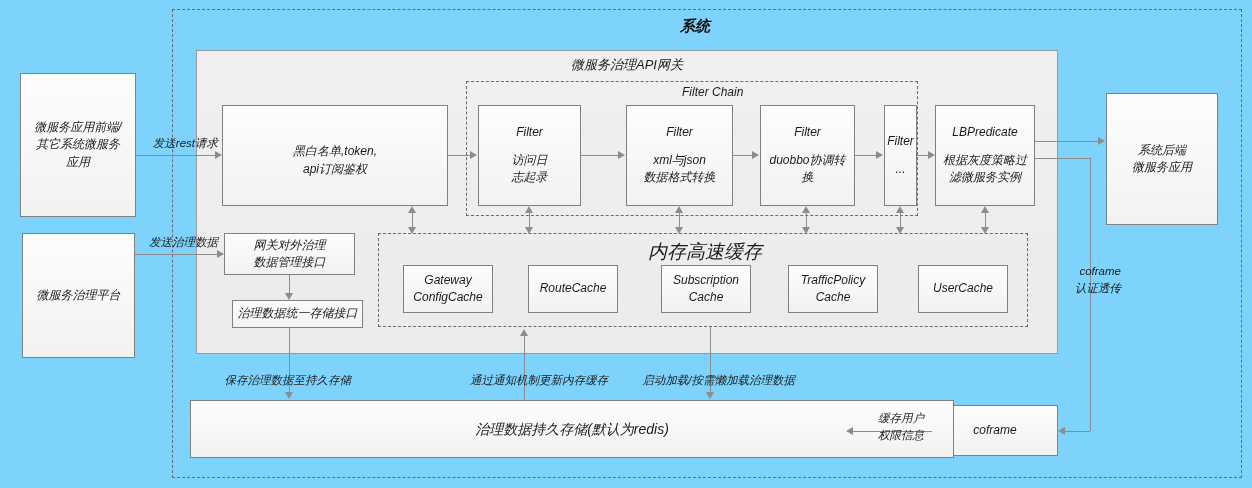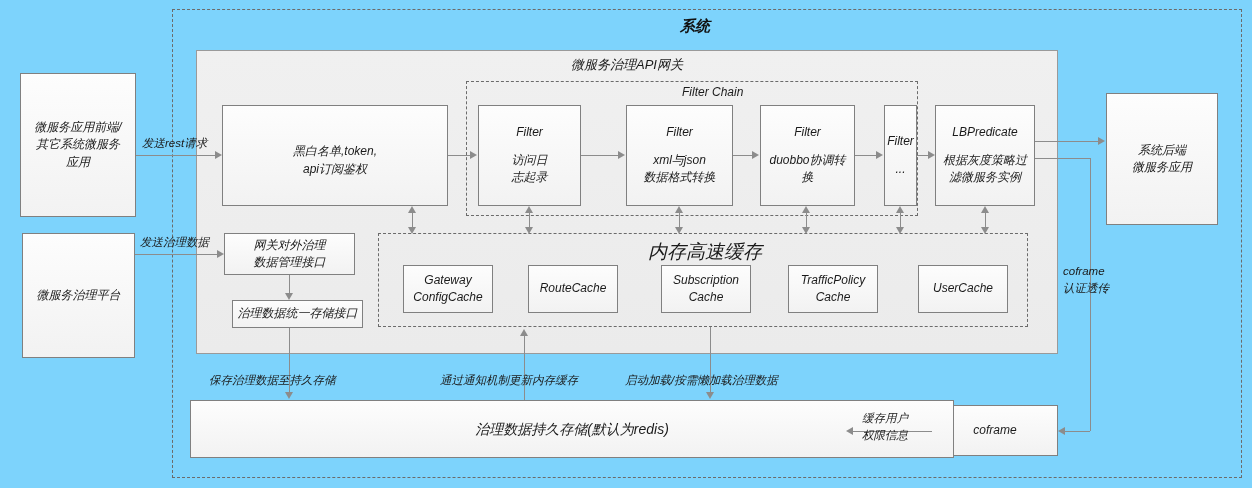--- a/index.html
+++ b/index.html
@@ -39,21 +39,21 @@
   
   .ln-h{position:absolute;height:0;border-top:1px solid #8c8c8c;}
   .ln-v{position:absolute;width:0;border-left:1px solid #8c8c8c;}
 
   .arw{position:absolute;width:0;height:0;}
   .arw-r{border-top:4px solid transparent;border-bottom:4px solid transparent;border-left:7px solid #8c8c8c;}
   .arw-l{border-top:4px solid transparent;border-bottom:4px solid transparent;border-right:7px solid #8c8c8c;}
   .arw-d{border-left:4px solid transparent;border-right:4px solid transparent;border-top:7px solid #8c8c8c;}
   .arw-u{border-left:4px solid transparent;border-right:4px solid transparent;border-bottom:7px solid #8c8c8c;}
 
-  .edge-lbl{position:absolute;font-size:11.5px;color:#1a1a1a;line-height:1.5;text-align:left;white-space:nowrap;}
+  .edge-lbl{position:absolute;font-size:11.5px;color:#1a1a1a;line-height:1.5;text-align:right;white-space:nowrap;}
 </style>
 </head>
 <body>
 
 <div id="canvas">
 
   <div class="abs dashed" style="left:172px;top:9px;width:1070px;height:469px;"></div>
 
   <div class="sys-title" style="left:680px;top:17px;">系统</div>
 

